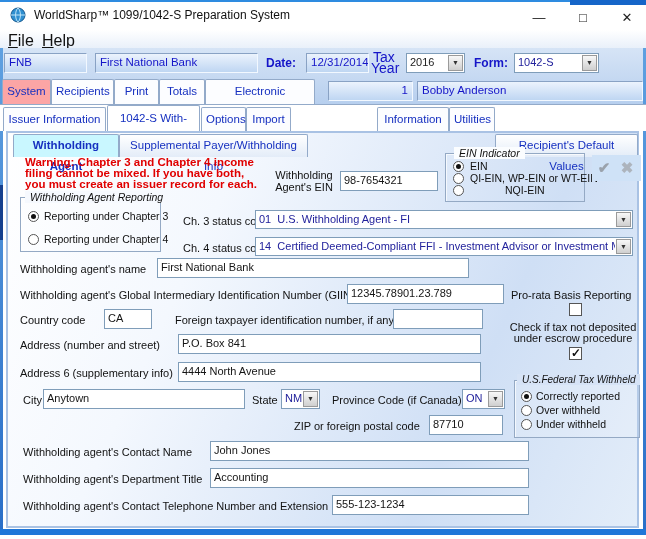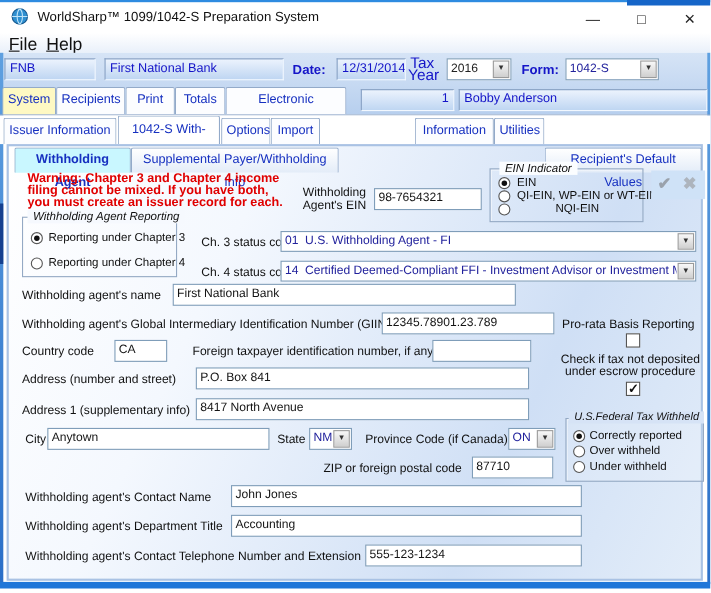--- a/index.html
+++ b/index.html
@@ -31,21 +31,21 @@
   .combo{background:#fff;border:1px solid #7f9db9;}
   .ctext{position:absolute;left:3px;top:2px;right:17px;overflow:hidden;white-space:pre;font-size:11px;color:#22229c;}
   .cbtn{position:absolute;right:1px;top:1px;bottom:1px;width:15px;background:linear-gradient(#f8f8f8,#cfcfcf);
         border:1px solid #9a9a9a;text-align:center;font-size:7px;color:#333;line-height:14px;box-sizing:border-box;}
   .field{background:#fff;border:1px solid #7f9db9;font-size:11px;color:#141414;padding:2px 3px;
          white-space:pre;overflow:hidden;}
   .lbl{font-size:11px;color:#111;white-space:nowrap;}
   
   .tab{height:25px;border:1px solid #93aac9;border-bottom:none;border-radius:2px 2px 0 0;background:#fcfdff;
        color:#1630c0;font-size:11.5px;text-align:center;line-height:23px;padding:0 4px;}
-  .tab.sel{background:#fef9c3;}
+  .tab.sel{background:#fca5a5;}
   .tab3{height:23px;line-height:21px;background:linear-gradient(#ffffff,#e3ecf8);}
   .tab3.sel{background:#c9f7ff;}
   
   .panel{left:6px;top:131px;width:633px;height:397px;border:2px solid #a9c2e4;
          background:linear-gradient(115deg,#ffffff 0%,#f4f8fe 30%,#cfdff5 72%,#e3edf9 100%);}
   .warnline{color:#e00000;font-weight:bold;font-size:11.5px;line-height:11.5px;white-space:nowrap;}
   .group{border:1px solid #94a9c4;box-shadow:1px 1px 0 rgba(255,255,255,.7) inset;}
   .gtitle{position:absolute;top:-7px;padding:0 5px;font-size:10.5px;color:#101010;white-space:nowrap;font-style:italic;}
   .radio{width:11px;height:11px;border-radius:50%;background:#fff;border:1px solid #555;}
   .radio.on::after{content:'';position:absolute;left:2px;top:2px;width:5px;height:5px;border-radius:50%;background:#101010;}
@@ -176,22 +176,22 @@
   <div class="abs field" style="left:104px;top:309px;width:48px;height:20px;">CA</div>
   <div class="abs lbl" style="left:175px;top:314px;">Foreign taxpayer identification number, if any</div>
   <div class="abs field" style="left:393px;top:309px;width:90px;height:20px;"></div>
 
   <div class="abs lbl" style="left:503px;top:321px;width:140px;text-align:center;">Check if tax not deposited</div>
   <div class="abs lbl" style="left:503px;top:332px;width:140px;text-align:center;">under escrow procedure</div>
   <span class="abs checkbox on" style="left:569px;top:347px;"></span>
 
   <div class="abs lbl" style="left:20px;top:339px;">Address (number and street)</div>
   <div class="abs field" style="left:178px;top:334px;width:303px;height:20px;">P.O. Box 841</div>
-  <div class="abs lbl" style="left:20px;top:367px;">Address 1 (supplementary info)</div>
-  <div class="abs field" style="left:178px;top:362px;width:303px;height:20px;">8417 North Avenue</div>
+  <div class="abs lbl" style="left:20px;top:367px;">Address 6 (supplementary info)</div>
+  <div class="abs field" style="left:178px;top:362px;width:303px;height:20px;">4444 North Avenue</div>
 
   <div class="abs lbl" style="left:23px;top:394px;">City</div>
   <div class="abs field" style="left:43px;top:389px;width:202px;height:20px;">Anytown</div>
   <div class="abs lbl" style="left:252px;top:394px;">State</div>
   <div class="abs combo" style="left:281px;top:389px;width:39px;height:20px;">
     <span class="ctext">NM</span>
     <span class="cbtn">▼</span>
   </div>
   <div class="abs lbl" style="left:332px;top:394px;">Province Code (if Canada)</div>
   <div class="abs combo" style="left:462px;top:389px;width:43px;height:20px;">

